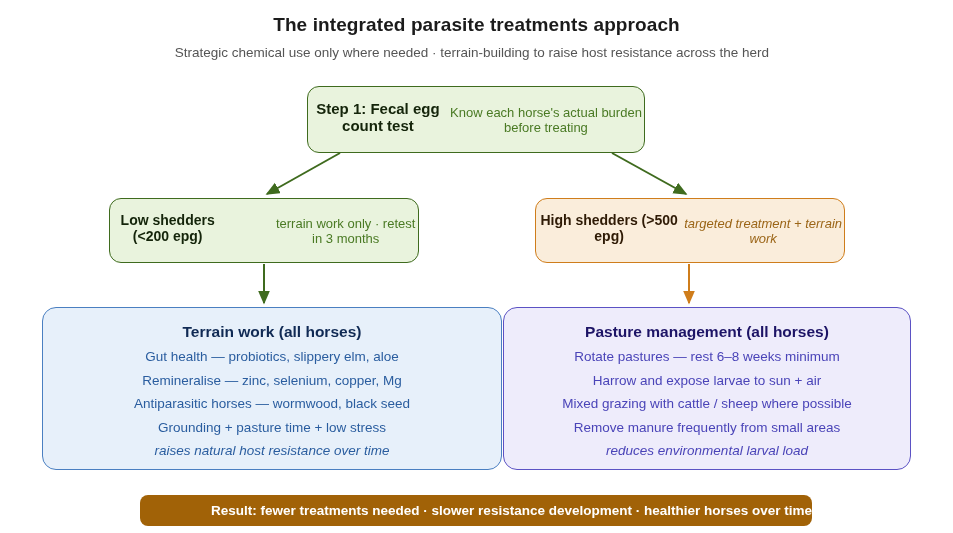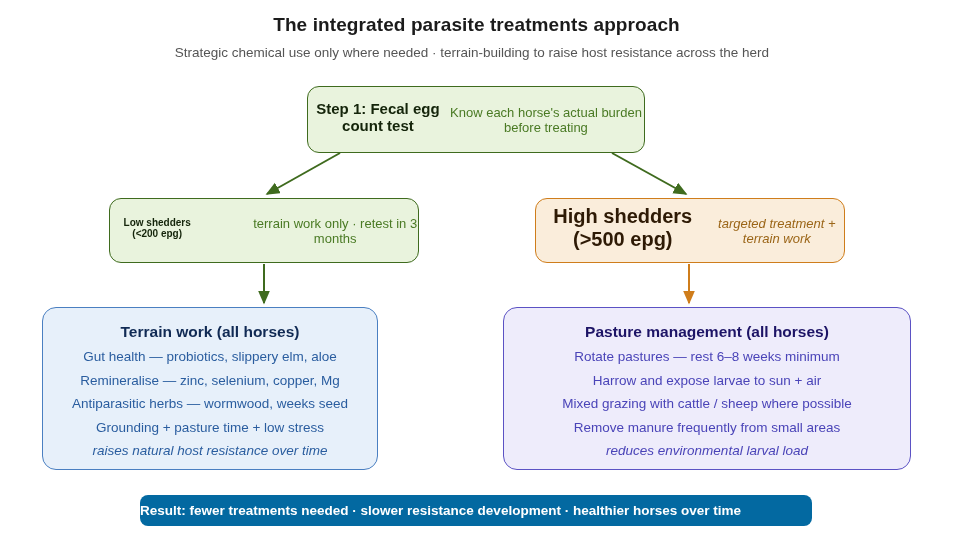--- a/index.html
+++ b/index.html
@@ -71,31 +71,31 @@
   #node-step1 .node-title { font-size: 15px; color: #14240a; margin-bottom: 5px; }
   #node-step1 .node-sub   { font-size: 13px; color: #4a7a24; }
 
   
   #node-low {
     left: 109px; top: 198px;
     width: 310px; height: 65px;
     background: #e9f3dd;
     border: 1.8px solid #3f6b1e;
   }
-  #node-low .node-title { font-size: 10px; color: #14240a; margin-bottom: 5px; }
+  #node-low .node-title { font-size: 14px; color: #14240a; margin-bottom: 5px; }
   #node-low .node-sub   { font-size: 13px; color: #4a7a24; margin-left: 48px; }
 
   
   #node-high {
     left: 535px; top: 198px;
     width: 310px; height: 65px;
     background: #faeddb;
     border: 1.8px solid #cf7d1b;
   }
-  #node-high .node-title { font-size: 20px; color: #2e1a05; margin-bottom: 5px; }
+  #node-high .node-title { font-size: 14px; color: #2e1a05; margin-bottom: 5px; }
   #node-high .node-sub   { font-size: 13px; color: #9b6517; font-style: italic; }
 
   
   .panel {
     position: absolute;
     box-sizing: border-box;
     border-radius: 14px;
     padding-top: 15px;
     display: flex;
     flex-direction: column;
@@ -110,46 +110,46 @@
   .panel-line {
     font-size: 13.5px;
     text-align: center;
     line-height: 1.0;
     margin-bottom: 10px;
   }
   .panel-line.italic { font-style: italic; }
 
   #panel-terrain {
     left: 42px; top: 307px;
-    width: 336px; height: 163px;
+    width: 460px; height: 163px;
     background: #e7f0fa;
     border: 1.8px solid #4a7fc1;
   }
   #panel-terrain .panel-title { color: #102a54; }
   #panel-terrain .panel-line  { color: #2a5d9f; }
 
   #panel-pasture {
     left: 503px; top: 307px;
     width: 408px; height: 163px;
     background: #eeecfb;
     border: 1.8px solid #5b52c4;
   }
   #panel-pasture .panel-title { color: #1d1466; }
   #panel-pasture .panel-line  { color: #4a44b8; }
 
   
   #footer-banner {
     position: absolute;
     left: 140px; top: 495px;
     width: 672px; height: 31px;
-    background: #0369a1;
+    background: #a16207;
     border-radius: 8px;
     display: flex;
     align-items: center;
-    justify-content: flex-start;
+    justify-content: flex-end;
   }
   #footer-banner .banner-text {
     color: #ffffff;
     font-size: 13.5px;
     font-weight: bold;
     text-align: center;
   }
 
   
   #connectors {
@@ -194,21 +194,21 @@
 
   <div class="node" id="node-high">
     <div class="node-title">High shedders (&gt;500 epg)</div>
     <div class="node-sub">targeted treatment + terrain work</div>
   </div>
 
   <div class="panel" id="panel-terrain">
     <div class="panel-title">Terrain work (all horses)</div>
     <div class="panel-line">Gut health — probiotics, slippery elm, aloe</div>
     <div class="panel-line">Remineralise — zinc, selenium, copper, Mg</div>
-    <div class="panel-line">Antiparasitic herbs — wormwood, weeks seed</div>
+    <div class="panel-line">Antiparasitic horses — wormwood, black seed</div>
     <div class="panel-line">Grounding + pasture time + low stress</div>
     <div class="panel-line italic">raises natural host resistance over time</div>
   </div>
 
   <div class="panel" id="panel-pasture">
     <div class="panel-title">Pasture management (all horses)</div>
     <div class="panel-line">Rotate pastures — rest 6–8 weeks minimum</div>
     <div class="panel-line">Harrow and expose larvae to sun + air</div>
     <div class="panel-line">Mixed grazing with cattle / sheep where possible</div>
     <div class="panel-line">Remove manure frequently from small areas</div>

